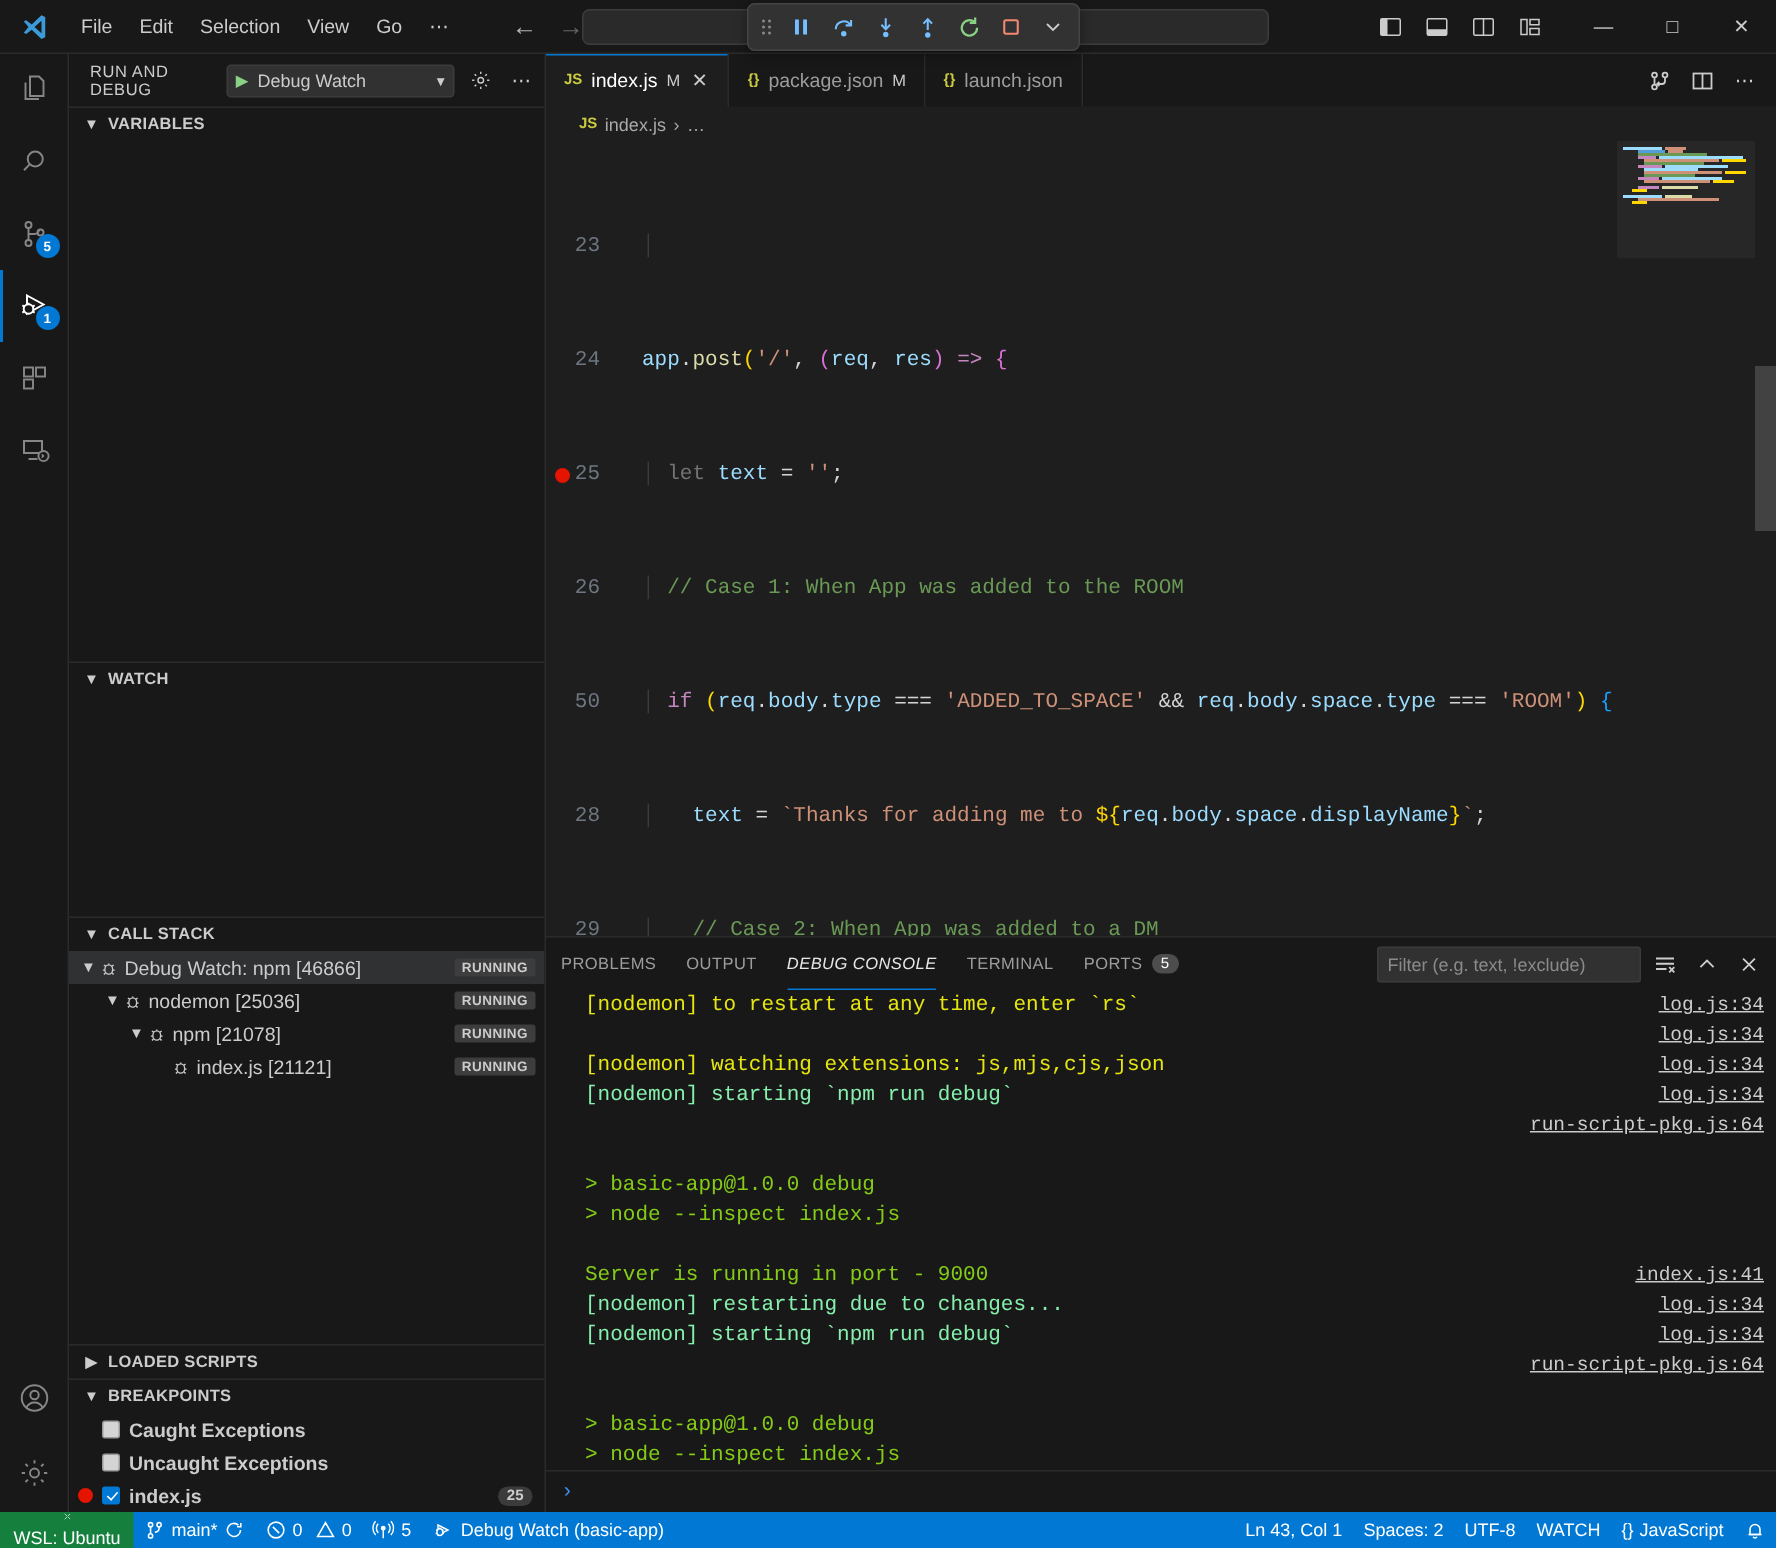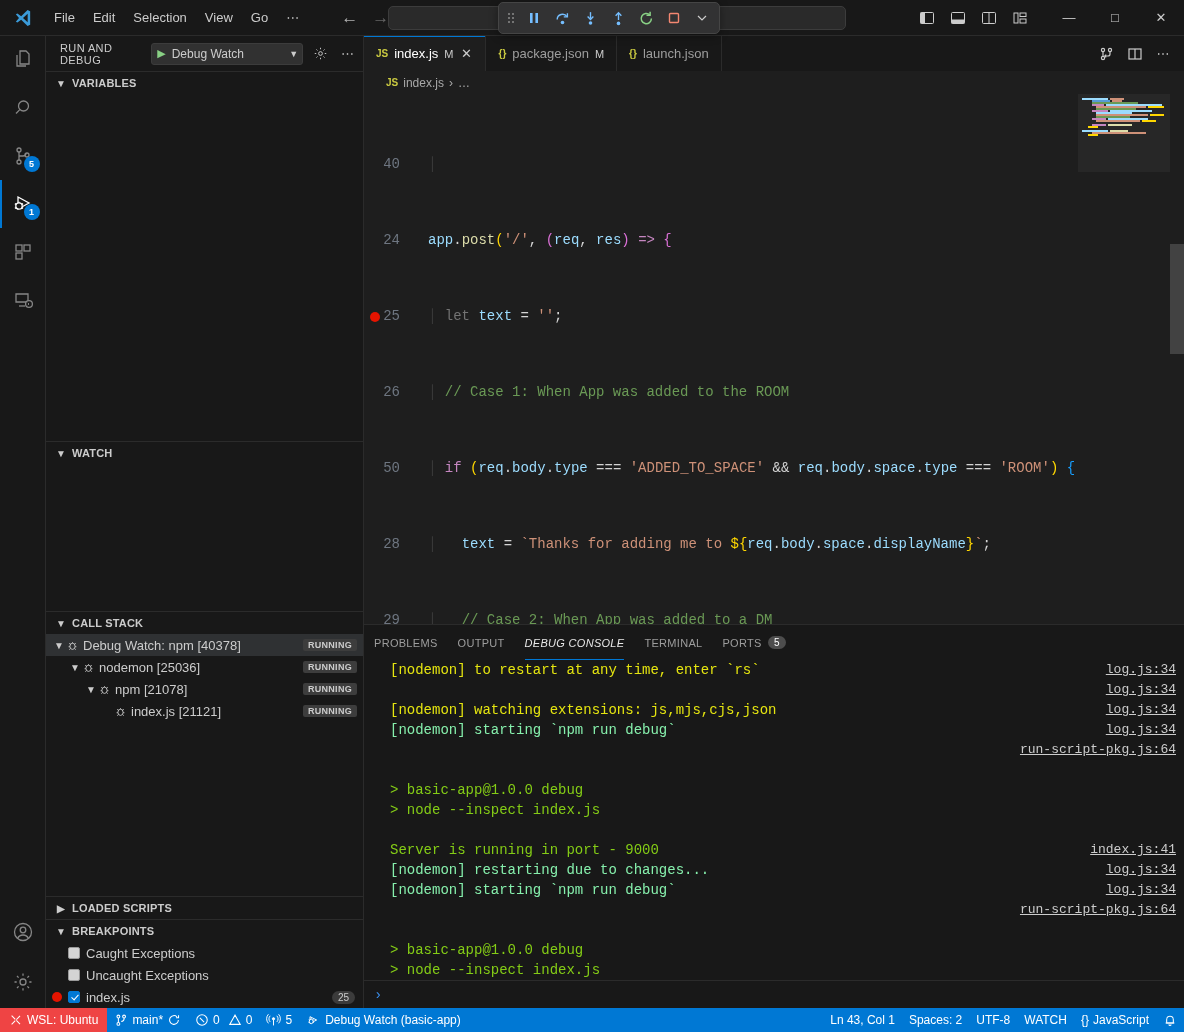--- a/index.html
+++ b/index.html
@@ -105,21 +105,21 @@
     color: #cccccc; padding-right: 6px; cursor: pointer;
   }
   .stack-row.selected { background: #2f3133; }
   .stack-label { flex: 1; white-space: nowrap; overflow: hidden; }
   .state-badge {
     background: #3d3d3d; color: #cccccc; font-size: 9px; letter-spacing: .3px;
     padding: 1px 5px; border-radius: 2px; font-weight: 600;
   }
   .bug-ico { margin-right: 4px; color: #cccccc; display: inline-flex; }
 
-  .bp-row { height: 22px; display: flex; align-items: center; font-size: 13px; padding-left: 22px; gap: 6px; cursor: pointer; }
+  .bp-row { height: 22px; display: flex; align-items: center; font-size: 13px; padding-left: 22px; gap: 6px; cursor: pointer; font-weight: bold; }
   .cbox { width: 12px; height: 12px; border: 1px solid #9a9a9a; background: #d4d4d4; border-radius: 2px; flex: 0 0 12px; }
   .cbox.checked { background: #0078d4; border-color: #0078d4; position: relative; }
   .cbox.checked::after {
     content: ""; position: absolute; left: 3.5px; top: 1px; width: 3px; height: 6px;
     border: solid #fff; border-width: 0 1.6px 1.6px 0; transform: rotate(42deg);
   }
   .bp-dot { width: 10px; height: 10px; border-radius: 50%; background: #e51400; position: absolute; left: 6px; }
   .bp-count {
     margin-left: auto; margin-right: 8px; background: #3b3b3b; color: #cccccc;
     border-radius: 9px; font-size: 10px; padding: 1px 6px;
@@ -225,21 +225,21 @@
     height: 28px; display: flex; align-items: center; gap: 6px; padding-left: 10px;
     border-top: 1px solid #2b2b2b; color: #3b8eea; font-family: "Liberation Mono", monospace; font-size: 14px;
   }
 
   
   .statusbar {
     height: 24px; flex: 0 0 24px; background: #0078d4; display: flex; align-items: center;
     color: #ffffff; font-size: 12px;
   }
   .sitem { display: flex; align-items: center; gap: 4px; padding: 0 7px; height: 24px; cursor: pointer; }
-  .sitem.remote { background: #ef4444; padding: 0 9px; }
+  .sitem.remote { background: #15803d; padding: 0 9px; flex-direction: column; }
   .sspacer { flex: 1; }
   svg { display: block; }
 </style>
 </head>
 <body>
 
 <div class="app">
 
   <div class="titlebar">
     <div class="vscode-logo">
@@ -461,21 +461,21 @@
         <div class="pane-body">
 
           <div class="stack-row selected" style="padding-left:6px">
             <span class="chev">▼</span>
             <span class="bug-ico">
               <svg width="13" height="13" viewBox="0 0 16 16" fill="none" stroke="#cccccc" stroke-width="1.1">
                   <ellipse cx="8" cy="9" rx="3.2" ry="3.8"></ellipse>
                   <path d="M8 5.2V4M5.5 6.2 4 5.4M10.5 6.2 12 5.4M4.8 9.5H3.2M11.2 9.5h1.6M5.3 12 4 13M10.7 12 12 13"></path>
                 </svg>
             </span>
-            <span class="stack-label">Debug Watch: npm [40378]</span>
+            <span class="stack-label">Debug Watch: npm [46866]</span>
             <span class="state-badge">RUNNING</span>
           </div>
 
           <div class="stack-row" style="padding-left:22px">
             <span class="chev">▼</span>
             <span class="bug-ico">
               <svg width="13" height="13" viewBox="0 0 16 16" fill="none" stroke="#cccccc" stroke-width="1.1">
                   <ellipse cx="8" cy="9" rx="3.2" ry="3.8"></ellipse>
                   <path d="M8 5.2V4M5.5 6.2 4 5.4M10.5 6.2 12 5.4M4.8 9.5H3.2M11.2 9.5h1.6M5.3 12 4 13M10.7 12 12 13"></path>
                 </svg>
@@ -585,21 +585,21 @@
         <span class="ficon">JS</span>
         <span>index.js</span>
         <span>›</span>
         <span>…</span>
       </div>
 
       <div class="editor">
         <div class="code">
 
           <div class="cline">
-            <span class="gutter">40</span>
+            <span class="gutter">23</span>
             <span class="ctext"><span class="indentline">│</span></span>
           </div>
 
           <div class="cline">
             <span class="gutter">24</span>
             <span class="ctext"><span class="t-var">app</span><span class="t-plain">.</span><span class="t-fn">post</span><span class="t-pl1">(</span><span class="t-str">'/'</span><span class="t-plain">, </span><span class="t-pl2">(</span><span class="t-var">req</span><span class="t-plain">, </span><span class="t-var">res</span><span class="t-pl2">)</span><span class="t-plain"> </span><span class="t-key">=&gt;</span><span class="t-plain"> </span><span class="t-pl2">{</span></span>
           </div>
 
           <div class="cline">
             <span class="gutter"><span class="bpdot"></span><span>25</span></span>
@@ -757,20 +757,43 @@
             </div>
           <div class="ptab active">
               <span>DEBUG CONSOLE</span>
             </div>
           <div class="ptab">
               <span>TERMINAL</span>
             </div>
           <div class="ptab">
             <span>PORTS</span>
             <span class="pbadge">5</span>
+          </div>
+          <div class="panel-actions">
+            <div class="filterbox">
+              <span>Filter (e.g. text, !exclude)</span>
+            </div>
+            <div class="pa">
+              <svg width="16" height="16" viewBox="0 0 16 16" fill="none" stroke="#cccccc" stroke-width="1.2">
+                  <line x1="2" y1="4" x2="14" y2="4"></line>
+                  <line x1="2" y1="7.5" x2="14" y2="7.5"></line>
+                  <line x1="2" y1="11" x2="9" y2="11"></line>
+                  <path d="M10.8 9.8l3.4 3.4M14.2 9.8l-3.4 3.4"></path>
+                </svg>
+            </div>
+            <div class="pa">
+              <svg width="14" height="14" viewBox="0 0 16 16" fill="none" stroke="#cccccc" stroke-width="1.4">
+                  <path d="M3 10l5-5 5 5"></path>
+                </svg>
+            </div>
+            <div class="pa">
+              <svg width="14" height="14" viewBox="0 0 16 16" fill="none" stroke="#cccccc" stroke-width="1.4">
+                  <path d="M3.5 3.5l9 9M12.5 3.5l-9 9"></path>
+                </svg>
+            </div>
           </div>
         </div>
 
         <div class="console">
           <div class="crow">
               <span class="c-yellow">[nodemon] to restart at any time, enter `rs`</span>
               <span class="csrc">log.js:34</span>
             </div>
           <div class="crow">
               <span class="csrc">log.js:34</span>

